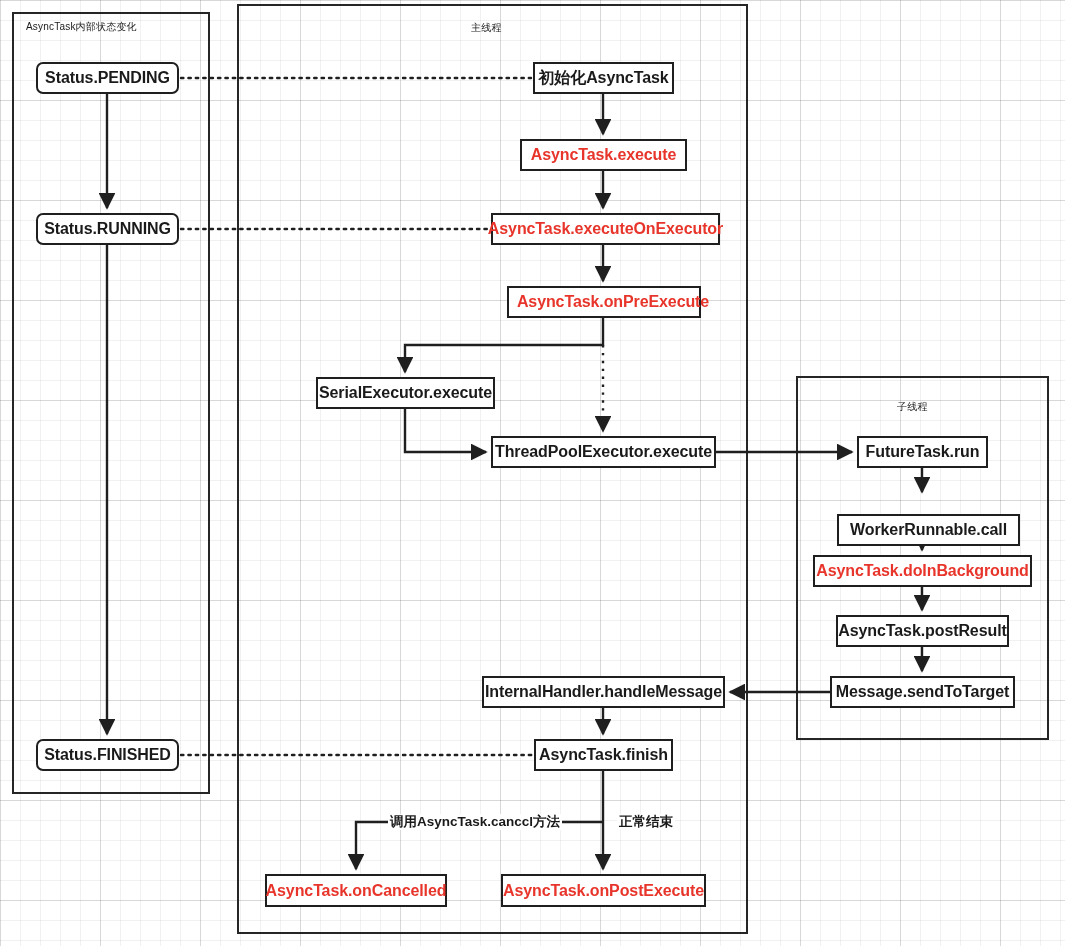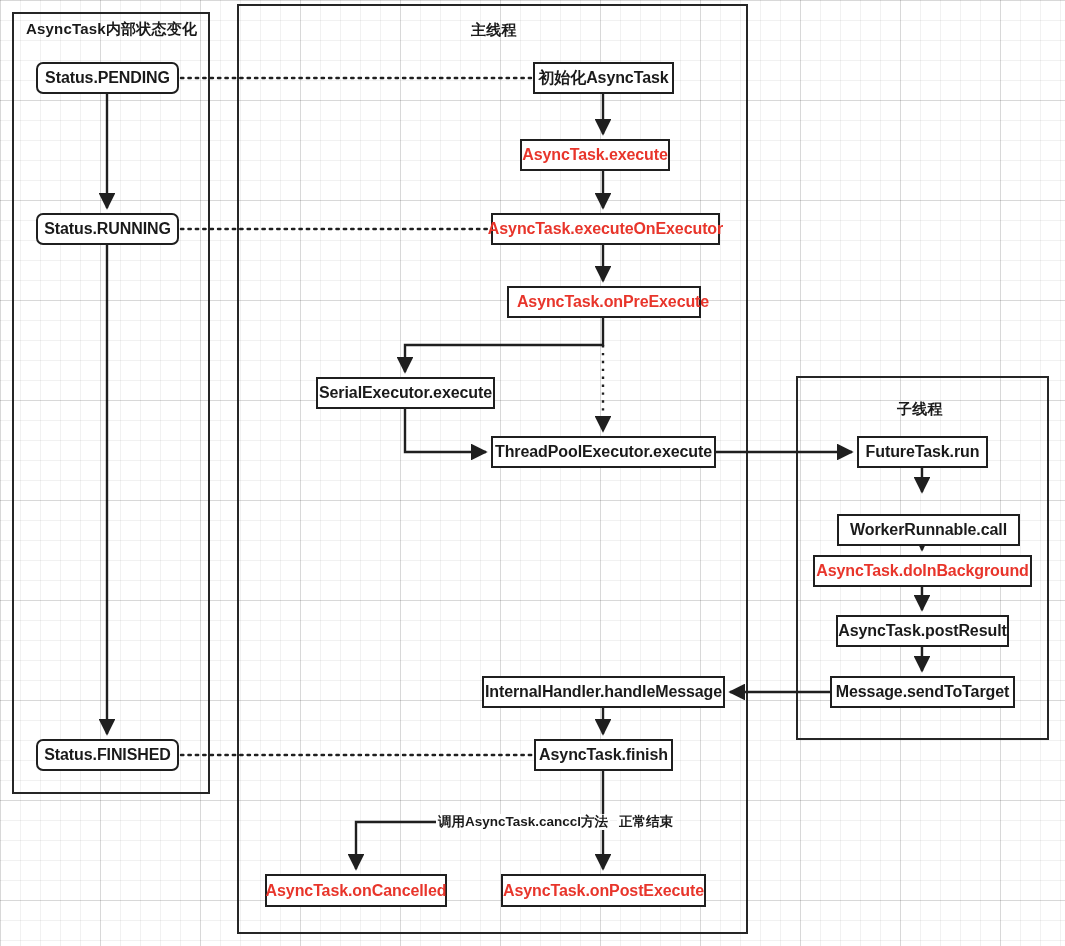--- a/index.html
+++ b/index.html
@@ -24,22 +24,22 @@
   svg.edges{position:absolute;left:0;top:0;width:1065px;height:946px;pointer-events:none;}
 
   .panel{
     position:absolute;
     border:2.5px solid #262626;
     background:transparent;
     box-sizing:border-box;
   }
   .panel-title{
     position:absolute;
-    font-size:15px;
-    font-weight:bold;
+    font-size:10px;
+    font-weight:normal;
     color:#1a1a1a;
     white-space:nowrap;
     letter-spacing:.2px;
   }
 
   .node{
     position:absolute;
     box-sizing:border-box;
     border:2.2px solid #1f1f1f;
     background:#ffffff;
@@ -131,21 +131,21 @@
   <div class="node round" style="left:36px;top:213px;width:143px;height:32px;">
     <span>Status.RUNNING</span>
   </div>
   <div class="node round" style="left:36px;top:739px;width:143px;height:32px;">
     <span>Status.FINISHED</span>
   </div>
 
   <div class="node" style="left:533px;top:62px;width:141px;height:32px;">
     <span>初始化AsyncTask</span>
   </div>
-  <div class="node red" style="left:520px;top:139px;width:150px;height:32px;">
+  <div class="node red" style="left:520px;top:139px;width:167px;height:32px;">
     <span>AsyncTask.execute</span>
   </div>
   <div class="node red" style="left:491px;top:213px;width:229px;height:32px;">
     <span>AsyncTask.executeOnExecutor</span>
   </div>
   <div class="node red" style="left:507px;top:286px;width:194px;height:32px;padding-left:18px;">
     <span>AsyncTask.onPreExecute</span>
   </div>
   <div class="node" style="left:316px;top:377px;width:179px;height:32px;">
     <span>SerialExecutor.execute</span>
@@ -175,16 +175,16 @@
   <div class="node red" style="left:813px;top:555px;width:219px;height:32px;">
     <span>AsyncTask.doInBackground</span>
   </div>
   <div class="node" style="left:836px;top:615px;width:173px;height:32px;">
     <span>AsyncTask.postResult</span>
   </div>
   <div class="node" style="left:830px;top:676px;width:185px;height:32px;">
     <span>Message.sendToTarget</span>
   </div>
 
-  <div class="edge-label" style="left:388px;top:814px;margin-left:48px;">调用AsyncTask.canccl方法</div>
+  <div class="edge-label" style="left:388px;top:814px;">调用AsyncTask.canccl方法</div>
   <div class="edge-label" style="left:617px;top:814px;">正常结束</div>
 
 </div>
 
 </body></html>

